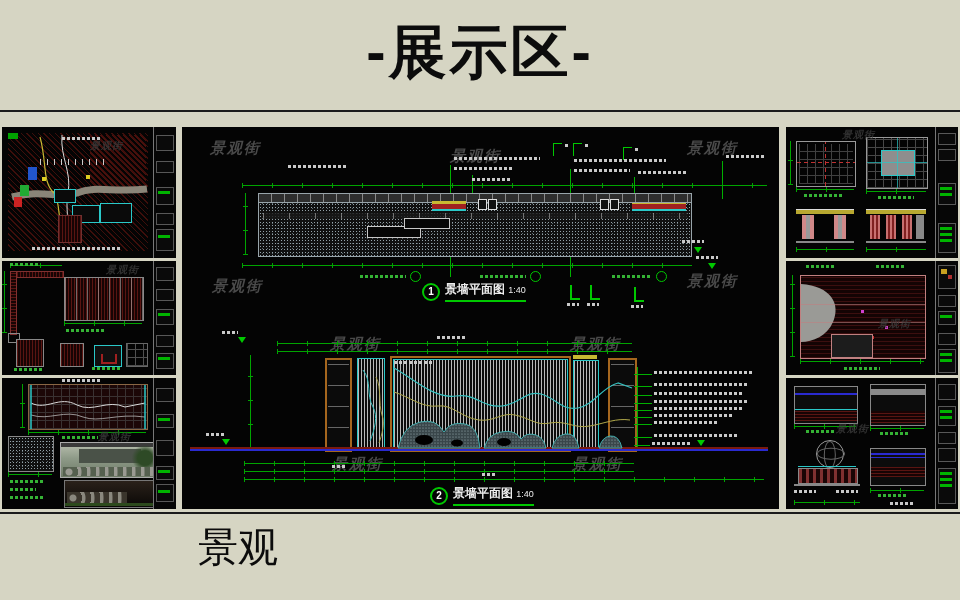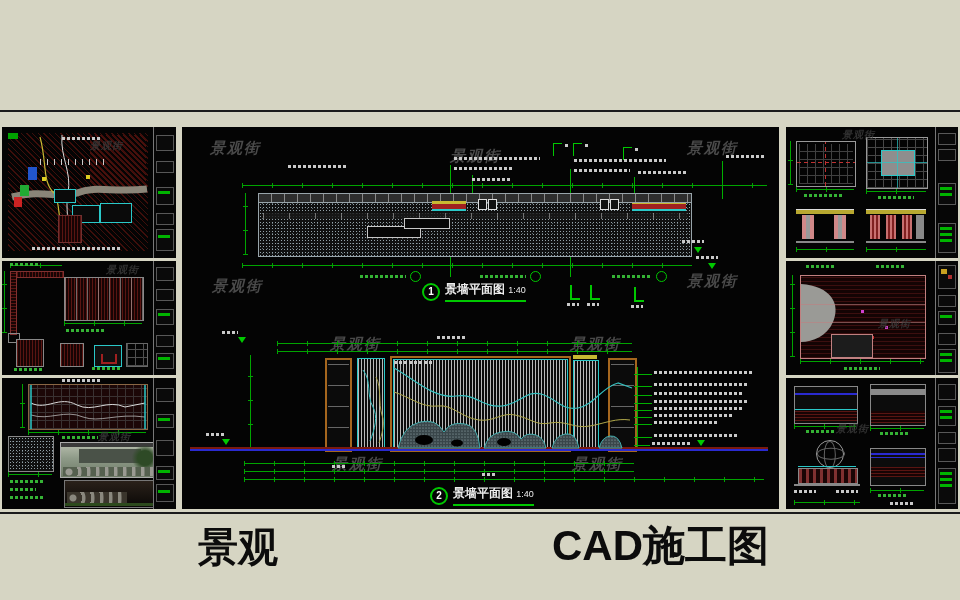--- a/index.html
+++ b/index.html
@@ -1,21 +1,21 @@
 <!DOCTYPE html>
 <html><head>
 <meta charset="utf-8">
 <style>
   html,body{margin:0;padding:0;background:#d6d5c3;}
   #app{position:relative;width:960px;height:600px;background:#d6d5c3;overflow:hidden;
        font-family:"Liberation Sans",sans-serif;}
   .rule{position:absolute;left:0;width:960px;height:2px;background:#1b1b1b;}
   .hdr{position:absolute;top:14px;left:0;width:100%;text-align:center;
        font-size:58px;font-weight:bold;color:#0c0c0c;letter-spacing:3px;}
-  .ftxt{position:absolute;font-weight:bold;color:#0c0c0c;white-space:nowrap;}
+  .ftxt{position:absolute;font-weight:normal;color:#0c0c0c;white-space:nowrap;}
   .panel{position:absolute;background:#040404;}
   
   .wm{position:absolute;color:#4a4a4a;font-style:italic;font-weight:bold;
       letter-spacing:2px;font-size:15px;white-space:nowrap;}
   .wm.sm{font-size:10px;color:#3c3c3c;letter-spacing:1px;opacity:.8;}
   
   .fg,.fw{position:absolute;height:3px;}
   .fg{background:repeating-linear-gradient(90deg,#35b335 0 3px,transparent 3px 5px);}
   .fw{background:repeating-linear-gradient(90deg,#c9c9c9 0 3px,transparent 3px 5px);}
   
@@ -54,24 +54,24 @@
   .cut{position:absolute;border-left:1px solid #00c800;border-top:1px solid #00c800;width:8px;height:12px;}
   .scirc{position:absolute;width:9px;height:9px;border:1px solid #00c800;border-radius:50%;}
   .box{position:absolute;border:1px solid #c8c8c8;background:#060606;}
   svg{position:absolute;left:0;top:0;pointer-events:none;}
 </style>
 </head>
 <body>
 
 <div id="app">
 
+  <div class="hdr">-展示区-</div>
   <div class="rule" style="top:110px"></div>
   <div class="rule" style="top:512px"></div>
   <div class="ftxt" style="left:198px;top:520px;font-size:40px">景观</div>
-  <div class="ftxt" style="left:552px;top:518px;font-size:42px">CAD施工图</div>
 
   <div class="panel" style="left:2px;top:127px;width:174px;height:131px">
     <div class="rhd" style="position:absolute;left:6px;top:6px;width:140px;height:118px;opacity:.85"></div>
     <div class="rhd" style="position:absolute;left:88px;top:8px;width:56px;height:58px;opacity:1"></div>
     <svg width="174" height="131">
       <path d="M10,70 C40,62 60,72 75,66 C95,58 110,66 145,62" stroke="#8a8578" stroke-width="7" fill="none"></path>
       <path d="M38,10 C45,35 40,55 52,66 C58,74 56,90 60,104" stroke="#c8b832" stroke-width="1.2" fill="none"></path>
       <path d="M60,8 C58,30 70,45 66,66 C63,80 68,95 64,110" stroke="#d8d8d8" stroke-width="1" fill="none"></path>
     </svg>
     <div style="position:absolute;left:52px;top:62px;width:20px;height:12px;border:1px solid #2ac8c8;background:#0a0a0a"></div>

